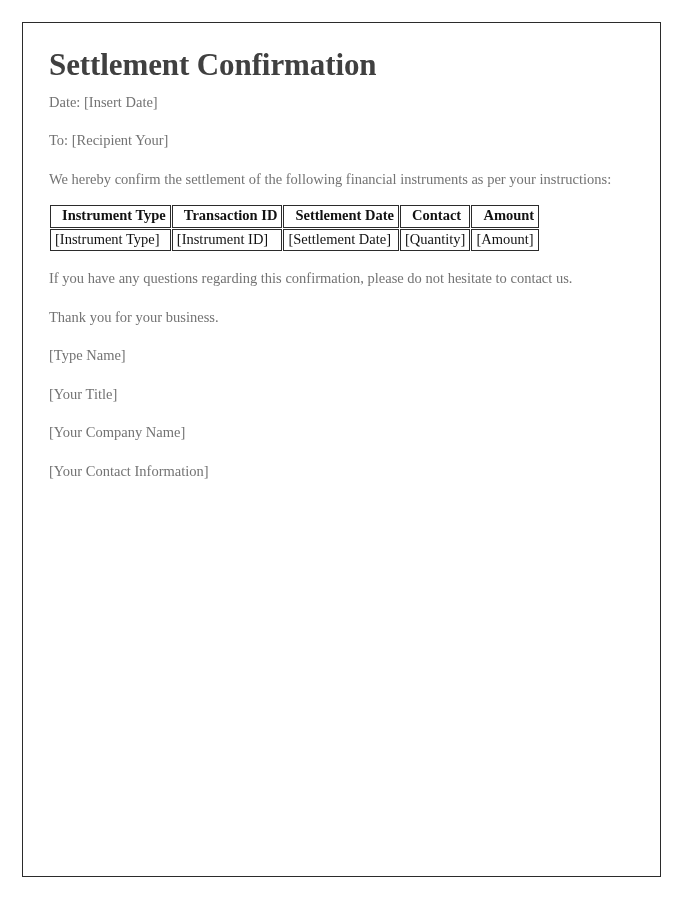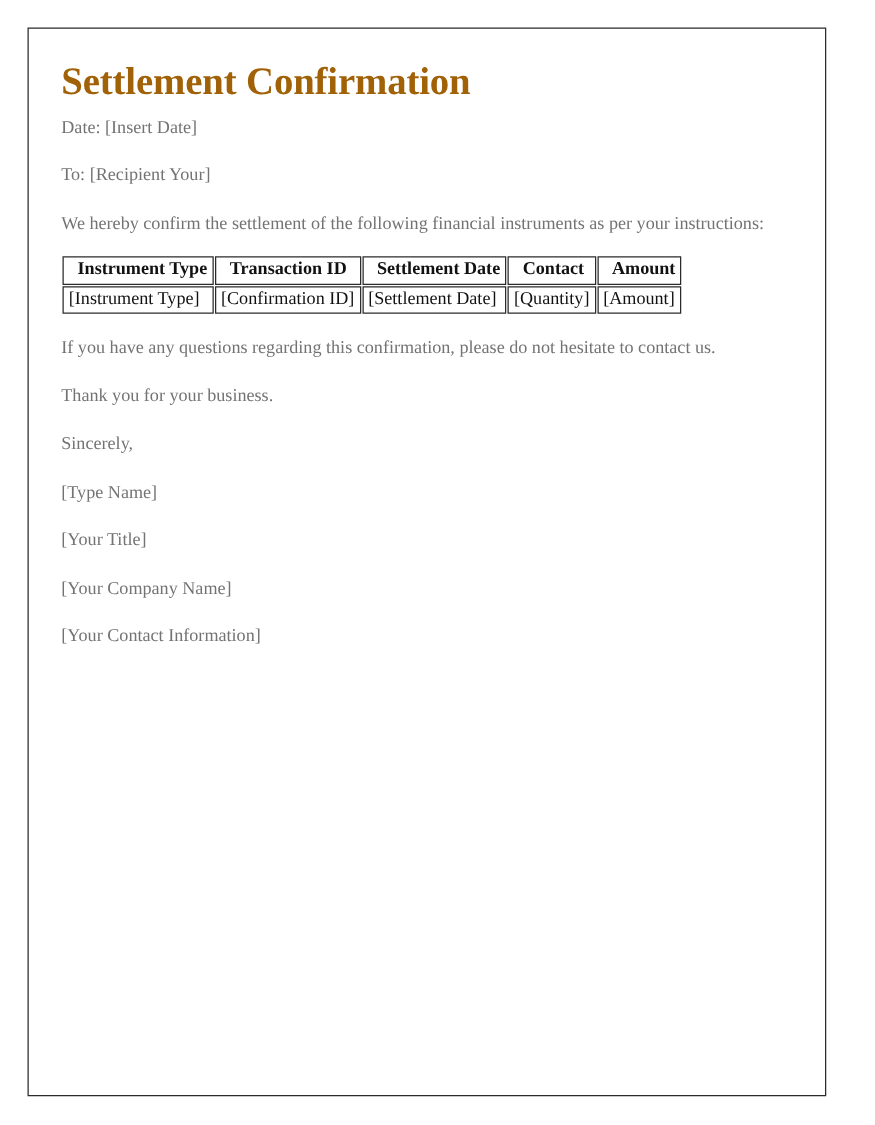--- a/index.html
+++ b/index.html
@@ -30,21 +30,21 @@
   .page-inner {
     padding: 24px 26px 0 26px;
   }
 
   .doc-title {
     font-size: 31px;
     font-weight: bold;
     line-height: 1.15;
     margin: 0 0 10px 0;
     letter-spacing: -0.1px;
-    color: #a16207;
+    color: #404040;
   }
 
   p.line {
     font-size: 14.5px;
     line-height: 1.28;
     margin: 0 0 20px 0;
     color: #737373;
   }
 
   p.line.para {
@@ -99,33 +99,32 @@
           <th>Instrument Type</th>
           <th>Transaction ID</th>
           <th>Settlement Date</th>
           <th>Contact</th>
           <th>Amount</th>
         </tr>
       </thead>
       <tbody>
         <tr>
           <td>[Instrument Type]</td>
-          <td>[Confirmation ID]</td>
+          <td>[Instrument ID]</td>
           <td>[Settlement Date]</td>
           <td>[Quantity]</td>
           <td>[Amount]</td>
         </tr>
       </tbody>
     </table>
 
     <p class="line">If you have any questions regarding this confirmation, please do not hesitate to contact us.</p>
 
     <p class="line">Thank you for your business.</p>
 
-    <p class="line">Sincerely,</p>
 
     <p class="line">[Type Name]</p>
 
     <p class="line">[Your Title]</p>
 
     <p class="line">[Your Company Name]</p>
 
     <p class="line">[Your Contact Information]</p>
 
   </div>

